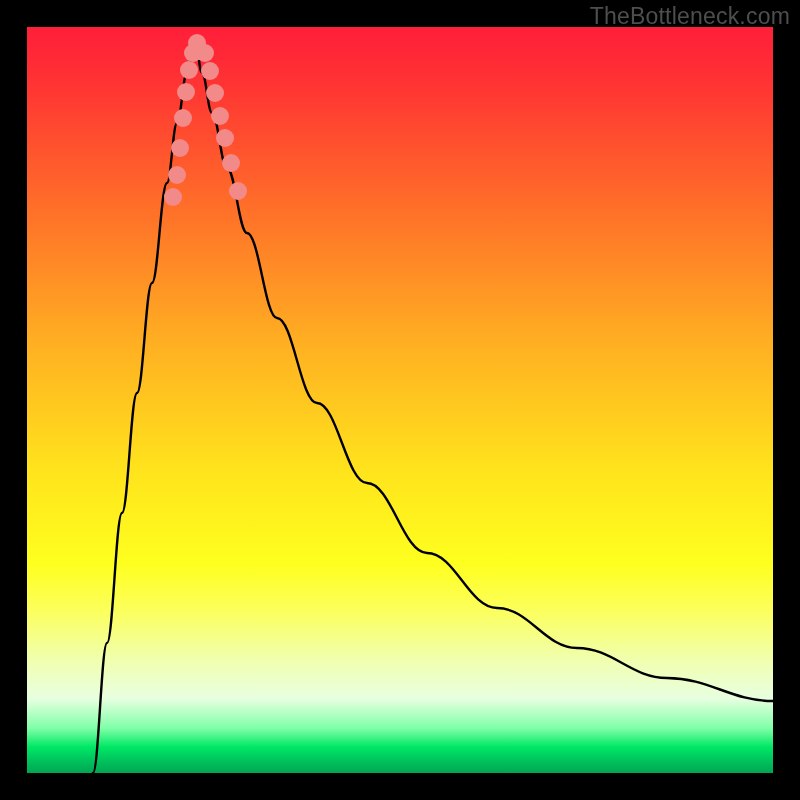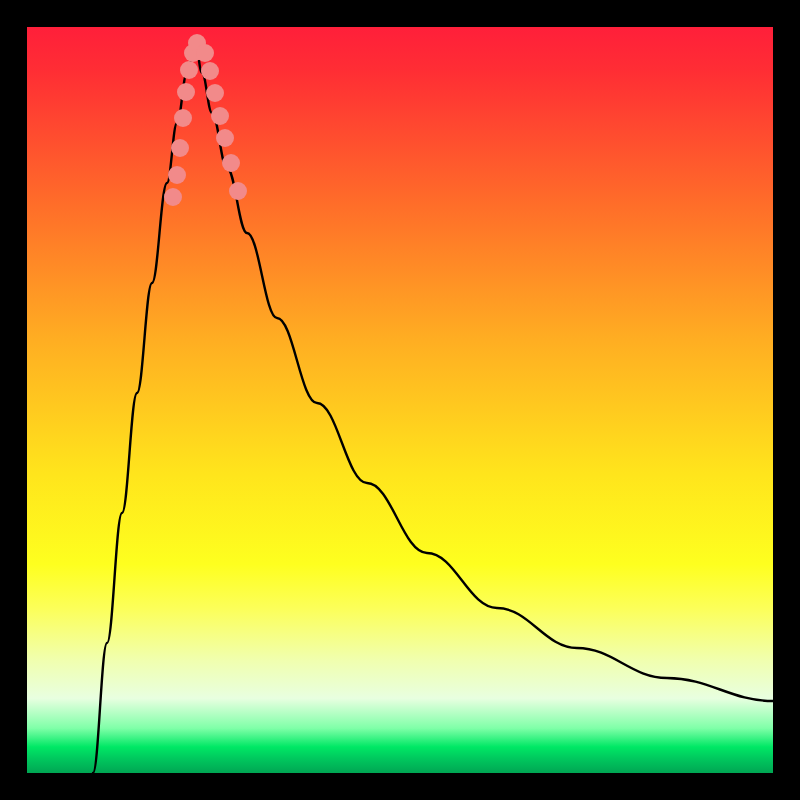--- a/index.html
+++ b/index.html
@@ -87,13 +87,14 @@
           <circle cx="183" cy="44" r="9" fill="#f28a8a"></circle>
           <circle cx="188" cy="66" r="9" fill="#f28a8a"></circle>
           <circle cx="193" cy="89" r="9" fill="#f28a8a"></circle>
           <circle cx="198" cy="111" r="9" fill="#f28a8a"></circle>
           <circle cx="204" cy="136" r="9" fill="#f28a8a"></circle>
           <circle cx="211" cy="164" r="9" fill="#f28a8a"></circle>
         </g>
     </svg>
   </div>
 
+  <div class="watermark">TheBottleneck.com</div>
 </div>
 
 </body></html>

